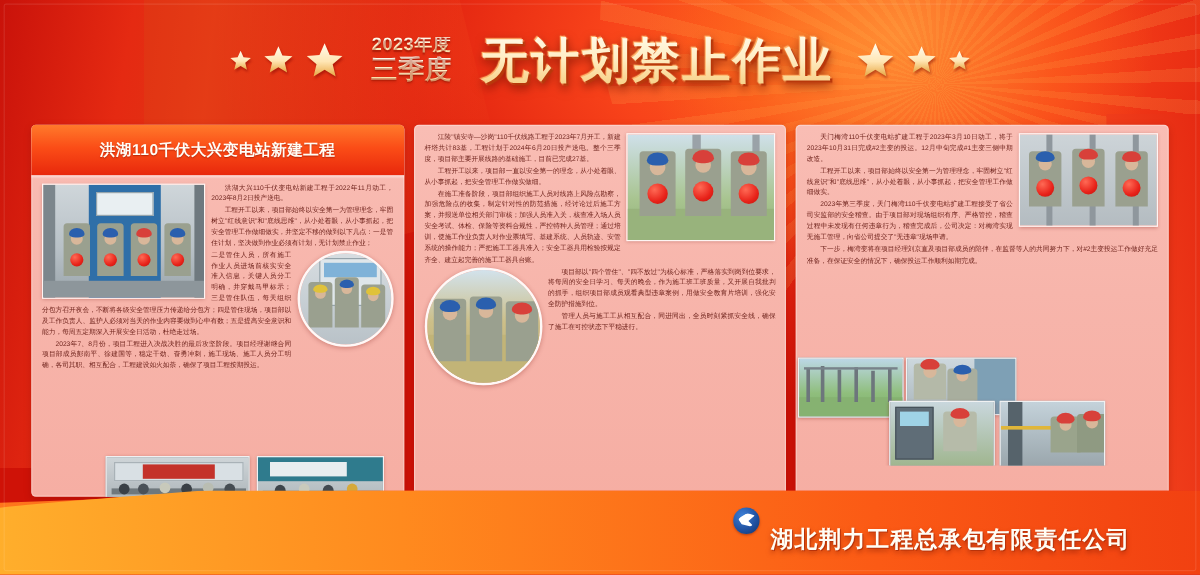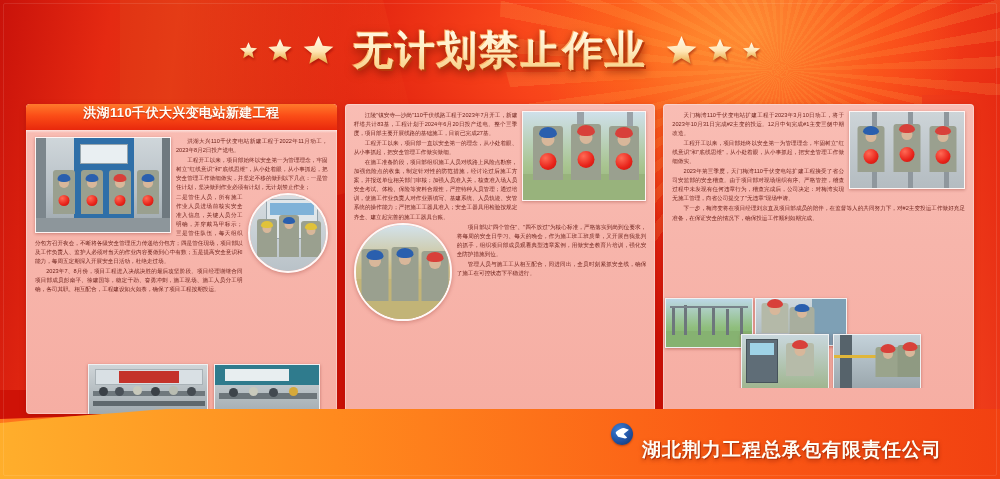--- a/index.html
+++ b/index.html
@@ -81,22 +81,22 @@
     display: flex; gap: 8px; padding: 0 26px; z-index: 5;
   }
   .panel {
     position: relative; flex: 1 1 0; min-width: 0;
     background: linear-gradient(180deg, #f9bdb4 0%, #f7b5ab 45%, #f6aea3 100%);
     border-radius: 4px;
     box-shadow: 0 0 0 1px rgba(255,255,255,.30) inset, 0 2px 6px rgba(120,10,0,.28);
     overflow: hidden;
   }
   .panel-head {
-    position: relative; height: 26px; margin: 0;
-    display: flex; justify-content: center;
+    position: relative; height: 42px; margin: 0;
+    display: flex; align-items: center; justify-content: center;
     background: linear-gradient(180deg, #ff7a2b 0%, #fb4d17 45%, #e8280c 100%);
     border-radius: 3px 3px 0 0;
   }
   .panel-head::after {
     content: ""; position: absolute; left: 0; right: 0; bottom: -3px; height: 3px;
     background: linear-gradient(180deg, rgba(255,255,255,.55), rgba(255,255,255,0));
   }
   .panel-title {
     color: #fffdf6; font-size: 13px; font-weight: 900; letter-spacing: .4px;
     text-shadow: 0 1px 1px rgba(140,20,0,.6);
@@ -207,20 +207,24 @@
             <path d="M12 1.5l3.1 7.1 7.7.6-5.9 5 1.8 7.5L12 17.6 5.3 21.7l1.8-7.5-5.9-5 7.7-.6z" fill="url(#gA)"></path>
           </svg>
       </span>
       <span class="star">
         <svg width="33" height="33" viewBox="0 0 24 24">
             <path d="M12 1.5l3.1 7.1 7.7.6-5.9 5 1.8 7.5L12 17.6 5.3 21.7l1.8-7.5-5.9-5 7.7-.6z" fill="url(#gA)"></path>
           </svg>
       </span>
     </div>
 
+    <div class="badge-left">
+      <span class="badge-year">2023年度</span>
+      <span class="badge-quarter">三季度</span>
+    </div>
 
     <div class="title-main">无计划禁止作业</div>
 
     <div class="stars">
       <span class="star">
         <svg width="33" height="33" viewBox="0 0 24 24">
             <path d="M12 1.5l3.1 7.1 7.7.6-5.9 5 1.8 7.5L12 17.6 5.3 21.7l1.8-7.5-5.9-5 7.7-.6z" fill="url(#gA)"></path>
           </svg>
       </span>
       <span class="star">

